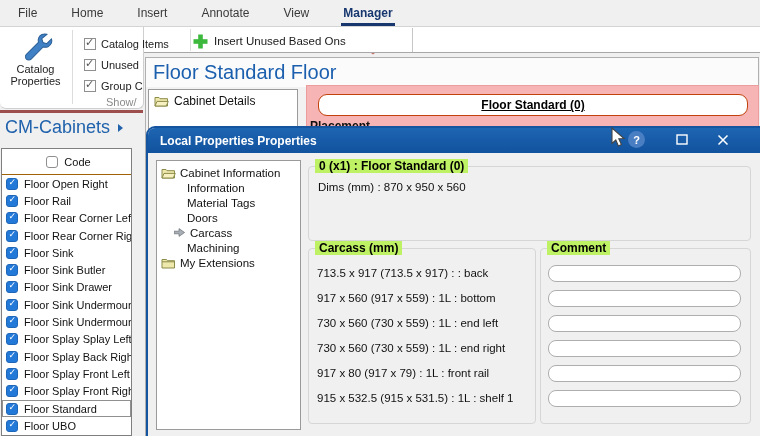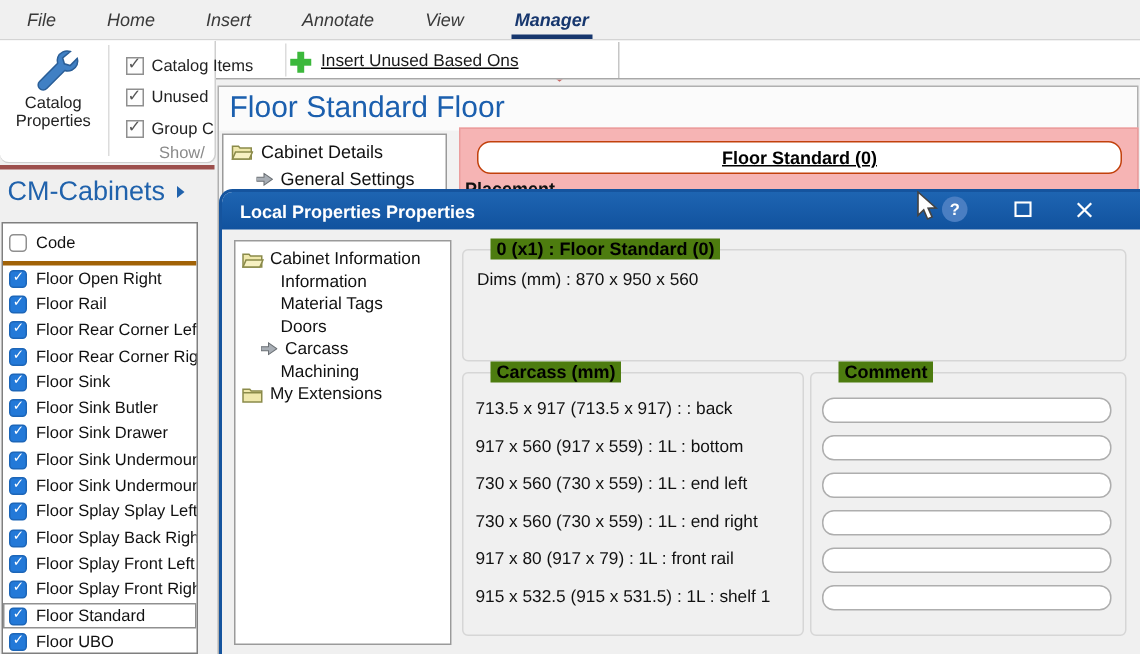--- a/index.html
+++ b/index.html
@@ -3,21 +3,21 @@
 <meta charset="utf-8">
 <style>
   html,body{margin:0;padding:0;}
   body{width:760px;height:436px;overflow:hidden;background:#f0f0f0;
        font-family:"Liberation Sans",sans-serif;position:relative;}
   .abs{position:absolute;}
 
   
   #menubar{left:0;top:0;width:760px;height:27px;background:#f0f0f0;
            border-bottom:1px solid #d4d4d4;display:flex;align-items:center;
-           padding-left:18px;box-sizing:border-box;gap:34px;z-index:1;font-style:italic;}
+           padding-left:18px;box-sizing:border-box;gap:34px;z-index:1;}
   .menu-item{font-size:12px;color:#3a3a3a;position:relative;cursor:default;}
   .menu-item.active{color:#17376e;font-weight:bold;}
   .menu-item.active::after{content:"";position:absolute;left:-2px;right:-2px;bottom:-6px;
            height:3px;background:#17376e;}
 
   
   #ribbon-band{left:0;top:27px;width:760px;height:25px;background:#ffffff;
            border-bottom:1px solid #a8a8a8;z-index:1;}
   #ribbon-divider-right{left:412px;top:28px;width:1px;height:24px;background:#c6c6c6;z-index:2;}
   #ribbon-left{left:0;top:27px;width:143px;height:81px;background:#ffffff;
@@ -28,31 +28,31 @@
   #catalog-props svg{display:block;margin:2px auto 0 auto;}
   .cp-label{font-size:11px;color:#222;line-height:12px;}
   #ribbon-checks{left:84px;top:33px;z-index:3;}
   .rchk-row{display:flex;align-items:center;height:21px;gap:5px;}
   .rchk{width:12px;height:12px;background:#fdfdfd;border:1px solid #8f8f8f;
         box-sizing:border-box;position:relative;}
   .rchk::after{content:"\2713";position:absolute;left:0px;top:-3px;font-size:11px;color:#555;}
   .rchk-label{font-size:11px;color:#222;white-space:nowrap;}
   #show-link{left:106px;top:96px;font-size:11px;color:#8a8a8a;z-index:3;}
   #red-line{left:0;top:110px;width:143px;height:3px;background:#9c4f4c;z-index:3;}
-  #insert-group{left:193px;top:30px;height:22px;display:flex;align-items:center;gap:6px;z-index:2;text-decoration:underline;}
+  #insert-group{left:193px;top:30px;height:22px;display:flex;align-items:center;gap:6px;z-index:2;}
   #insert-divider{left:190px;top:29px;width:1px;height:22px;background:#dcdcdc;z-index:2;}
   #insert-label{font-size:11.5px;color:#1a1a1a;white-space:nowrap;}
 
   
   #sidebar-title{left:5px;top:117px;font-size:18px;color:#2062ac;z-index:1;display:flex;align-items:center;gap:8px;}
   #sidebar-arrow{width:0;height:0;border-left:5px solid #2062ac;border-top:4px solid transparent;
         border-bottom:4px solid transparent;}
   #sidebar-list{left:1px;top:148px;width:131px;height:288px;background:#ffffff;
         border:1px solid #7f7f7f;box-sizing:border-box;z-index:1;overflow:hidden;}
-  #list-header{height:25px;border-bottom:3px solid #a16207;display:flex;align-items:center;}
+  #list-header{height:25px;border-bottom:1px solid #a16207;display:flex;align-items:center;justify-content:center;}
   .l-row{height:17.3px;display:flex;align-items:center;}
   .l-row.sel{box-shadow:inset 0 0 0 1px #909090;}
   .lchk{width:12px;height:12px;margin:0 6px 0 4px;border-radius:3px;flex:0 0 auto;
         background:#2379d8;border:1px solid #1d66b8;box-sizing:border-box;position:relative;}
   .lchk::after{content:"\2713";position:absolute;left:1.5px;top:-2px;font-size:9px;color:#fff;}
   .lchk.un{background:#fff;border:1px solid #8f8f8f;}
   .lchk.un::after{content:"";}
   .l-label{font-size:11px;color:#111;white-space:nowrap;}
 
   
@@ -82,22 +82,22 @@
         display:flex;align-items:center;justify-content:center;}
   #dlg-max{position:absolute;left:528px;top:6px;}
   #dlg-close{position:absolute;left:568px;top:5px;}
 
   #dlg-tree{position:absolute;left:8px;top:32px;width:145px;height:270px;background:#fff;
         border:1px solid #9a9a9a;box-sizing:border-box;padding-top:4px;}
   .dtree-row{height:15px;display:flex;align-items:center;gap:4px;font-size:11.5px;color:#111;}
   .ind1{padding-left:4px;} .ind2{padding-left:30px;}
 
   .groupbox{position:absolute;border:1px solid #d6d6d6;border-radius:4px;}
-  .gb-legend{position:absolute;top:-8px;left:6px;background:#4d7c0f;padding:0 4px;
-        font-size:12px;font-weight:bold;color:#000;white-space:nowrap;margin-left:12px;}
+  .gb-legend{position:absolute;top:-8px;left:6px;background:#bef264;padding:0 4px;
+        font-size:12px;font-weight:bold;color:#000;white-space:nowrap;}
   #gb-info{left:160px;top:38px;width:441px;height:73px;}
   #gb-info-dims{position:absolute;left:9px;top:14px;font-size:11.5px;color:#111;}
   #gb-carcass{left:160px;top:120px;width:226px;height:174px;}
   .carcass-row{position:absolute;left:8px;font-size:11.5px;color:#111;white-space:nowrap;}
   #gb-comment{left:392px;top:120px;width:209px;height:174px;}
   .comment-input{position:absolute;left:7px;width:193px;height:17px;background:#fff;
         border:1px solid #aeaeae;border-radius:8px;box-sizing:border-box;font-size:11px;
         padding:0 6px;font-family:"Liberation Sans",sans-serif;}
 
   #cursor{left:610px;top:127px;z-index:50;}
@@ -232,26 +232,20 @@
   <div id="panel-title-strip"></div>
   <div id="panel-title">Floor Standard Floor</div>
 
   <div id="panel-tree">
     <div class="ptree-row" style="padding:4px 0 0 5px;">
       <svg width="15" height="12" viewBox="0 0 15 12">
         <path d="M1 2.5h4l1 1.2h7.5V11H1z" fill="#efe8ac" stroke="#8b8b4a"></path>
         <path d="M1 11l2-4.6h11.3L12.2 11z" fill="#f7f1c2" stroke="#8b8b4a"></path>
       </svg>
       <span>Cabinet Details</span>
-    </div>
-    <div class="ptree-row" style="padding:4px 0 0 22px;">
-      <svg width="11" height="9" viewBox="0 0 11 9">
-        <path d="M0 3.2h5V.6l5.6 3.9L5 8.4V5.8H0z" fill="#a8aeb5" stroke="#6b7075" stroke-width="0.7"></path>
-      </svg>
-      <span>General Settings</span>
     </div>
   </div>
 
   <div id="pink-area">
     <div id="name-field">
       <span>Floor Standard (0)</span>
     </div>
     <div id="partial-label">Placement</div>
   </div>
 </div>

